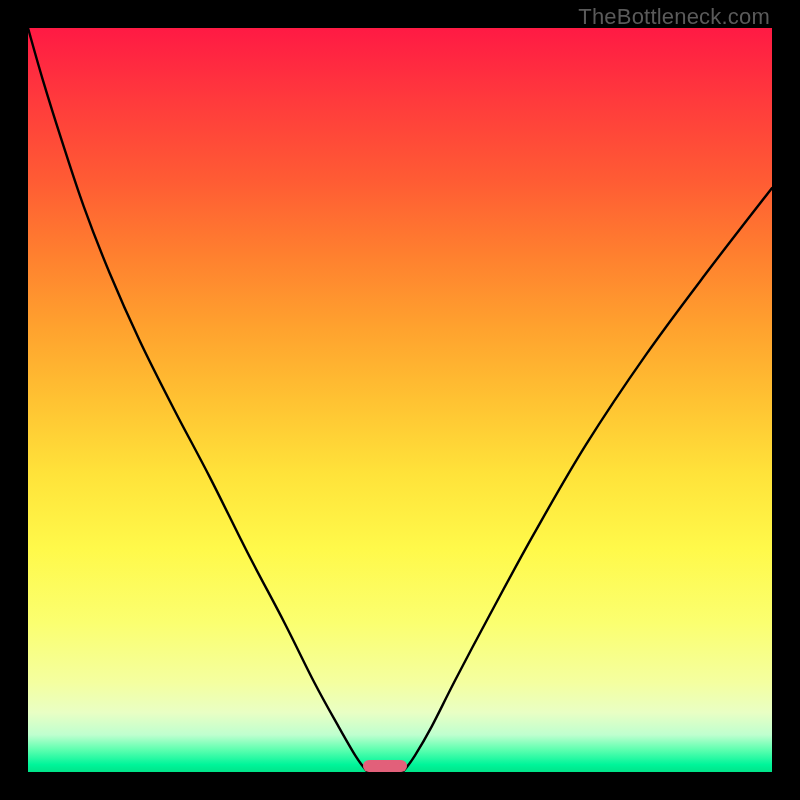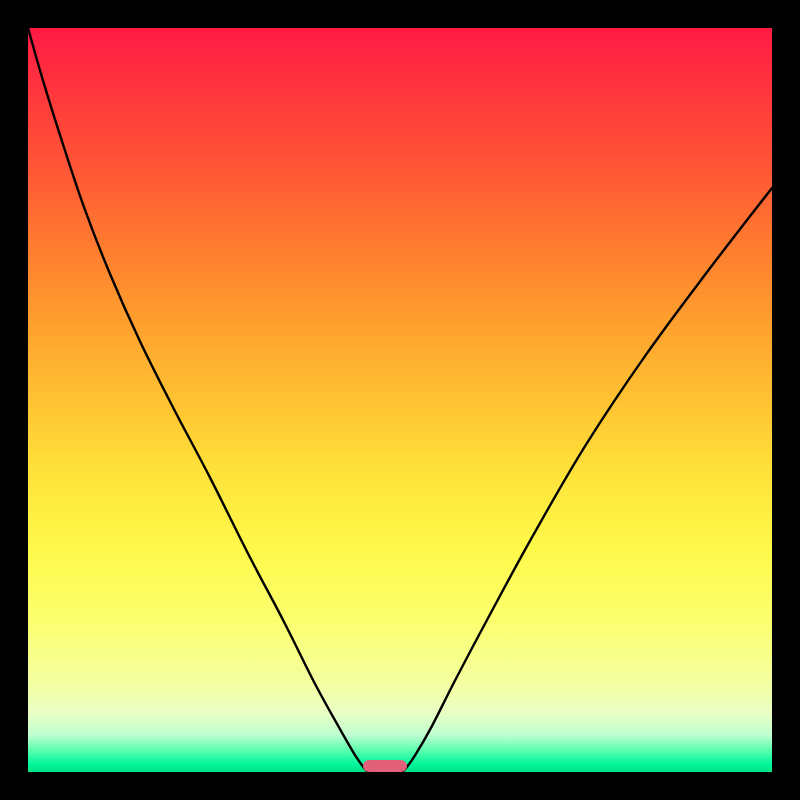--- a/index.html
+++ b/index.html
@@ -65,13 +65,14 @@
 <body>
 
 <div class="frame">
   <div class="plot">
     <svg class="curve" viewBox="0 0 744 744" preserveAspectRatio="none">
       <path id="left-path" fill="none" stroke="#000" stroke-width="2.4" stroke-linecap="round" d="M 0 0 C 2.6784 9.374399999999987, 8.853600000000002 31.991999999999923, 14.88 52.07999999999993 C 20.906399999999998 72.16799999999994, 26.114399999999996 88.83360000000002, 33.48 111.60000000000002 C 40.8456 134.36640000000003, 47.0952 154.45439999999996, 55.8 178.55999999999995 C 64.5048 202.66559999999993, 71.796 221.41439999999997, 81.84 245.51999999999998 C 91.884 269.6256, 100.21679999999999 288.37440000000004, 111.6 312.48 C 122.9832 336.5856, 132.35760000000002 354.6648, 145.08 379.44 C 157.8024 404.2152, 168.888 424.0056, 182.28 450.12 C 195.672 476.2344, 206.088 498.4056, 219.48 524.52 C 232.87199999999999 550.6344, 244.62720000000002 571.764, 256.68 595.2 C 268.7328 618.6360000000001, 276.66384 635.9712000000001, 286.44 654.72 C 296.21616 673.4688, 303.62639999999993 686.23584, 310.99199999999996 699.36 C 318.3576 712.48416, 322.6728 720.13248, 327.36 727.632 C 332.04720000000003 735.1315199999999, 334.75536 738.07776, 337.032 741.024 C 339.30863999999997 743.97024, 339.47232 743.46432, 340.00800000000004 744"></path>
       <path id="right-path" fill="none" stroke="#000" stroke-width="2.4" stroke-linecap="round" d="M 374.232 744 C 374.76768000000004 743.46432, 374.93136000000004 743.97024, 377.208 741.024 C 379.48464 738.07776, 382.1928 735.1315199999999, 386.88 727.632 C 391.5672 720.13248, 395.8824000000001 713.15376, 403.24800000000005 699.36 C 410.6136 685.56624, 417.35423999999995 671.088, 427.79999999999995 651 C 438.24575999999996 630.912, 447.2184 613.8744, 461.28 587.76 C 475.34159999999997 561.6456, 488.5104 536.7216, 505.92 505.91999999999996 C 523.3296 475.11839999999995, 537.912 448.7808, 558 416.64 C 578.088 384.4992, 595.4232 358.83119999999997, 617.52 327.35999999999996 C 639.6168 295.88879999999995, 657.9936 271.93199999999996, 680.76 241.79999999999995 C 703.5264 211.66799999999995, 732.6168 174.69119999999992, 744 159.95999999999992"></path>
     </svg>
     <div id="min-marker" class="marker" style="width: 44.64px; height: 12px; left: 334.8px; top: 732px;"></div>
   </div>
+  <div class="watermark">TheBottleneck.com</div>
 </div>
 
 </body></html>

